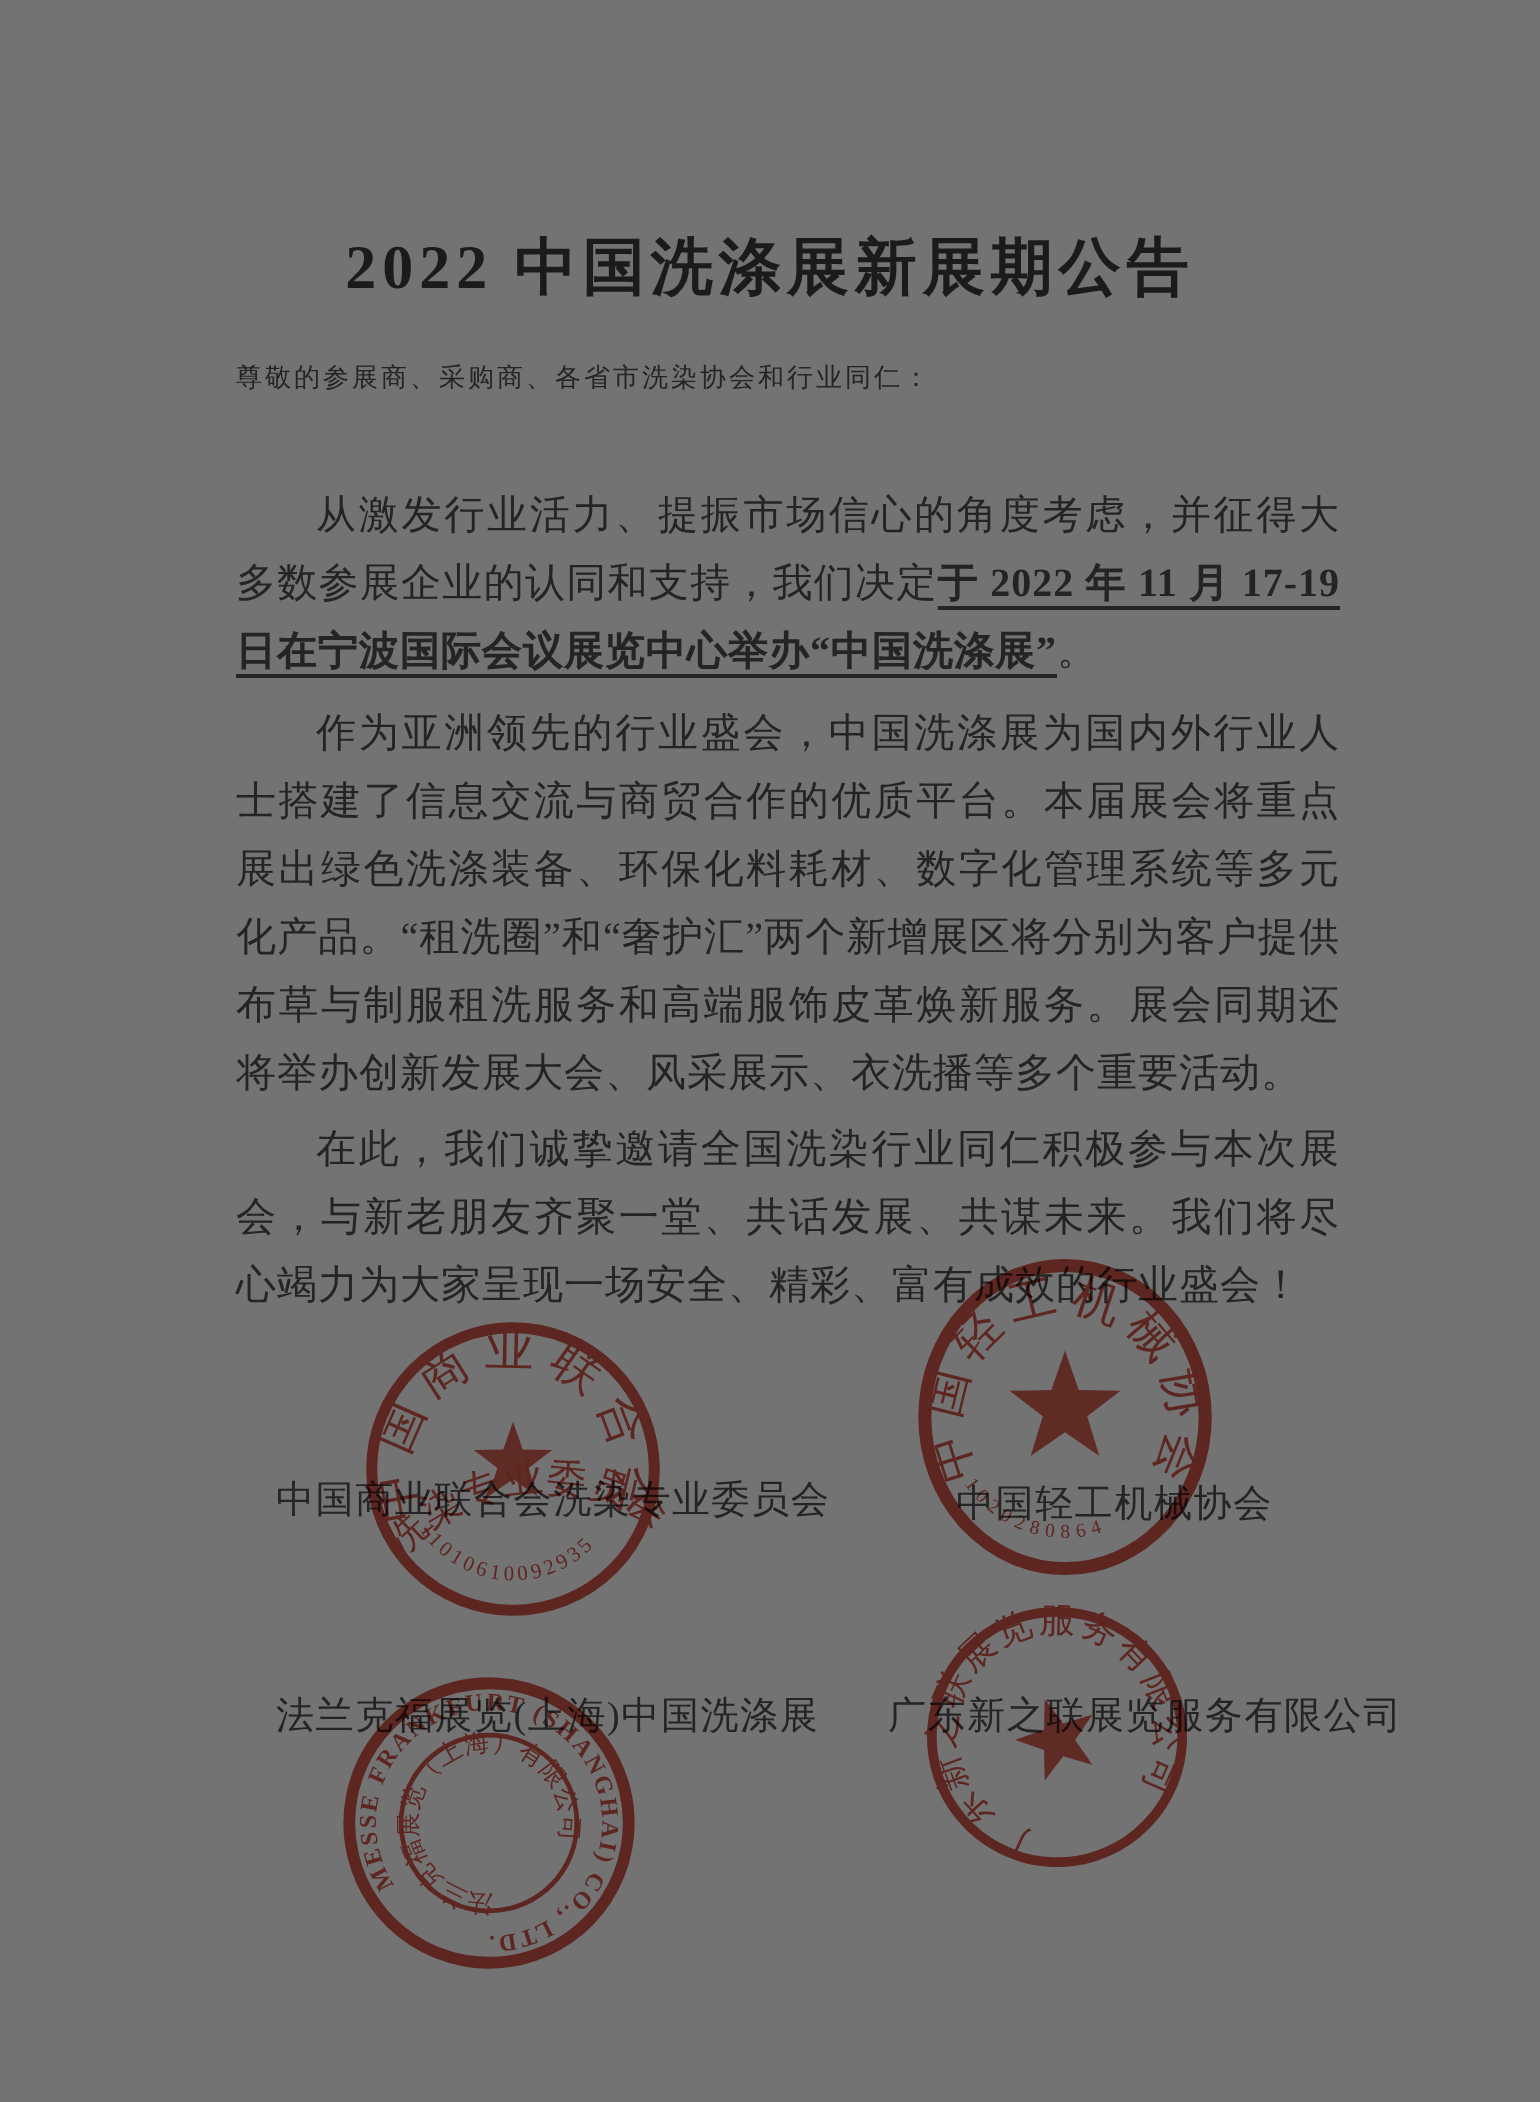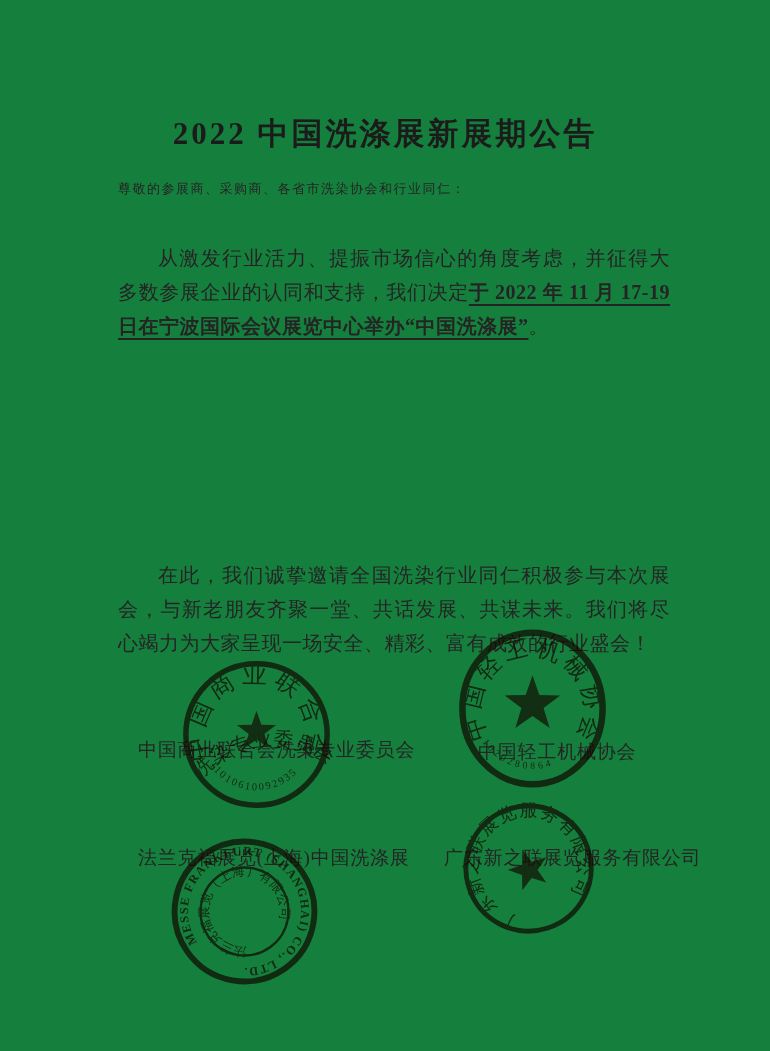--- a/index.html
+++ b/index.html
@@ -1,20 +1,20 @@
 <!DOCTYPE html>
 <html><head>
 <meta charset="utf-8">
 <style>
   html,body{margin:0;padding:0;background:#e8e8e8;}
   #page{
     position:relative;
     width:770px;height:1051px;
     margin:0 auto;
-    background:#15803d;
+    background:#737373;
     overflow:hidden;
     font-family:"Liberation Serif","DejaVu Serif",serif;
     color:#242424;
   }
   .doc-title{
     position:absolute;top:92px;left:0;width:770px;
     text-align:center;
     font-size:31px;font-weight:700;letter-spacing:3px;
     color:#1b1b1b;
   }
@@ -63,20 +63,21 @@
 <body>
 
 <div id="page">
 
   <h1 class="doc-title">2022 中国洗涤展新展期公告</h1>
 
   <div class="salutation">尊敬的参展商、采购商、各省市洗染协会和行业同仁：</div>
 
   <p class="para" id="para1"><span>从激发行业活力、提振市场信心的角度考虑，并征得大多数参展企业的认同和支持，我们决定</span><span class="uline">于 2022 年 11 月 17-19 日在宁波国际会议展览中心举办“中国洗涤展”</span><span>。</span></p>
 
+  <p class="para" id="para2">作为亚洲领先的行业盛会，中国洗涤展为国内外行业人士搭建了信息交流与商贸合作的优质平台。本届展会将重点展出绿色洗涤装备、环保化料耗材、数字化管理系统等多元化产品。“租洗圈”和“奢护汇”两个新增展区将分别为客户提供布草与制服租洗服务和高端服饰皮革焕新服务。展会同期还将举办创新发展大会、风采展示、衣洗播等多个重要活动。</p>
 
   <p class="para" id="para3">在此，我们诚挚邀请全国洗染行业同仁积极参与本次展会，与新老朋友齐聚一堂、共话发展、共谋未来。我们将尽心竭力为大家呈现一场安全、精彩、富有成效的行业盛会！</p>
 
   <div class="signer" id="signer-r1-left">中国商业联合会洗染专业委员会</div>
   <div class="signer" id="signer-r1-right">中国轻工机械协会</div>
   <div class="signer" id="signer-r2-left">法兰克福展览(上海)中国洗涤展</div>
   <div class="signer" id="signer-r2-right">广东新之联展览服务有限公司</div>
 
   <svg class="seal" id="seal-commerce" viewBox="0 0 200 200">
     <defs>

